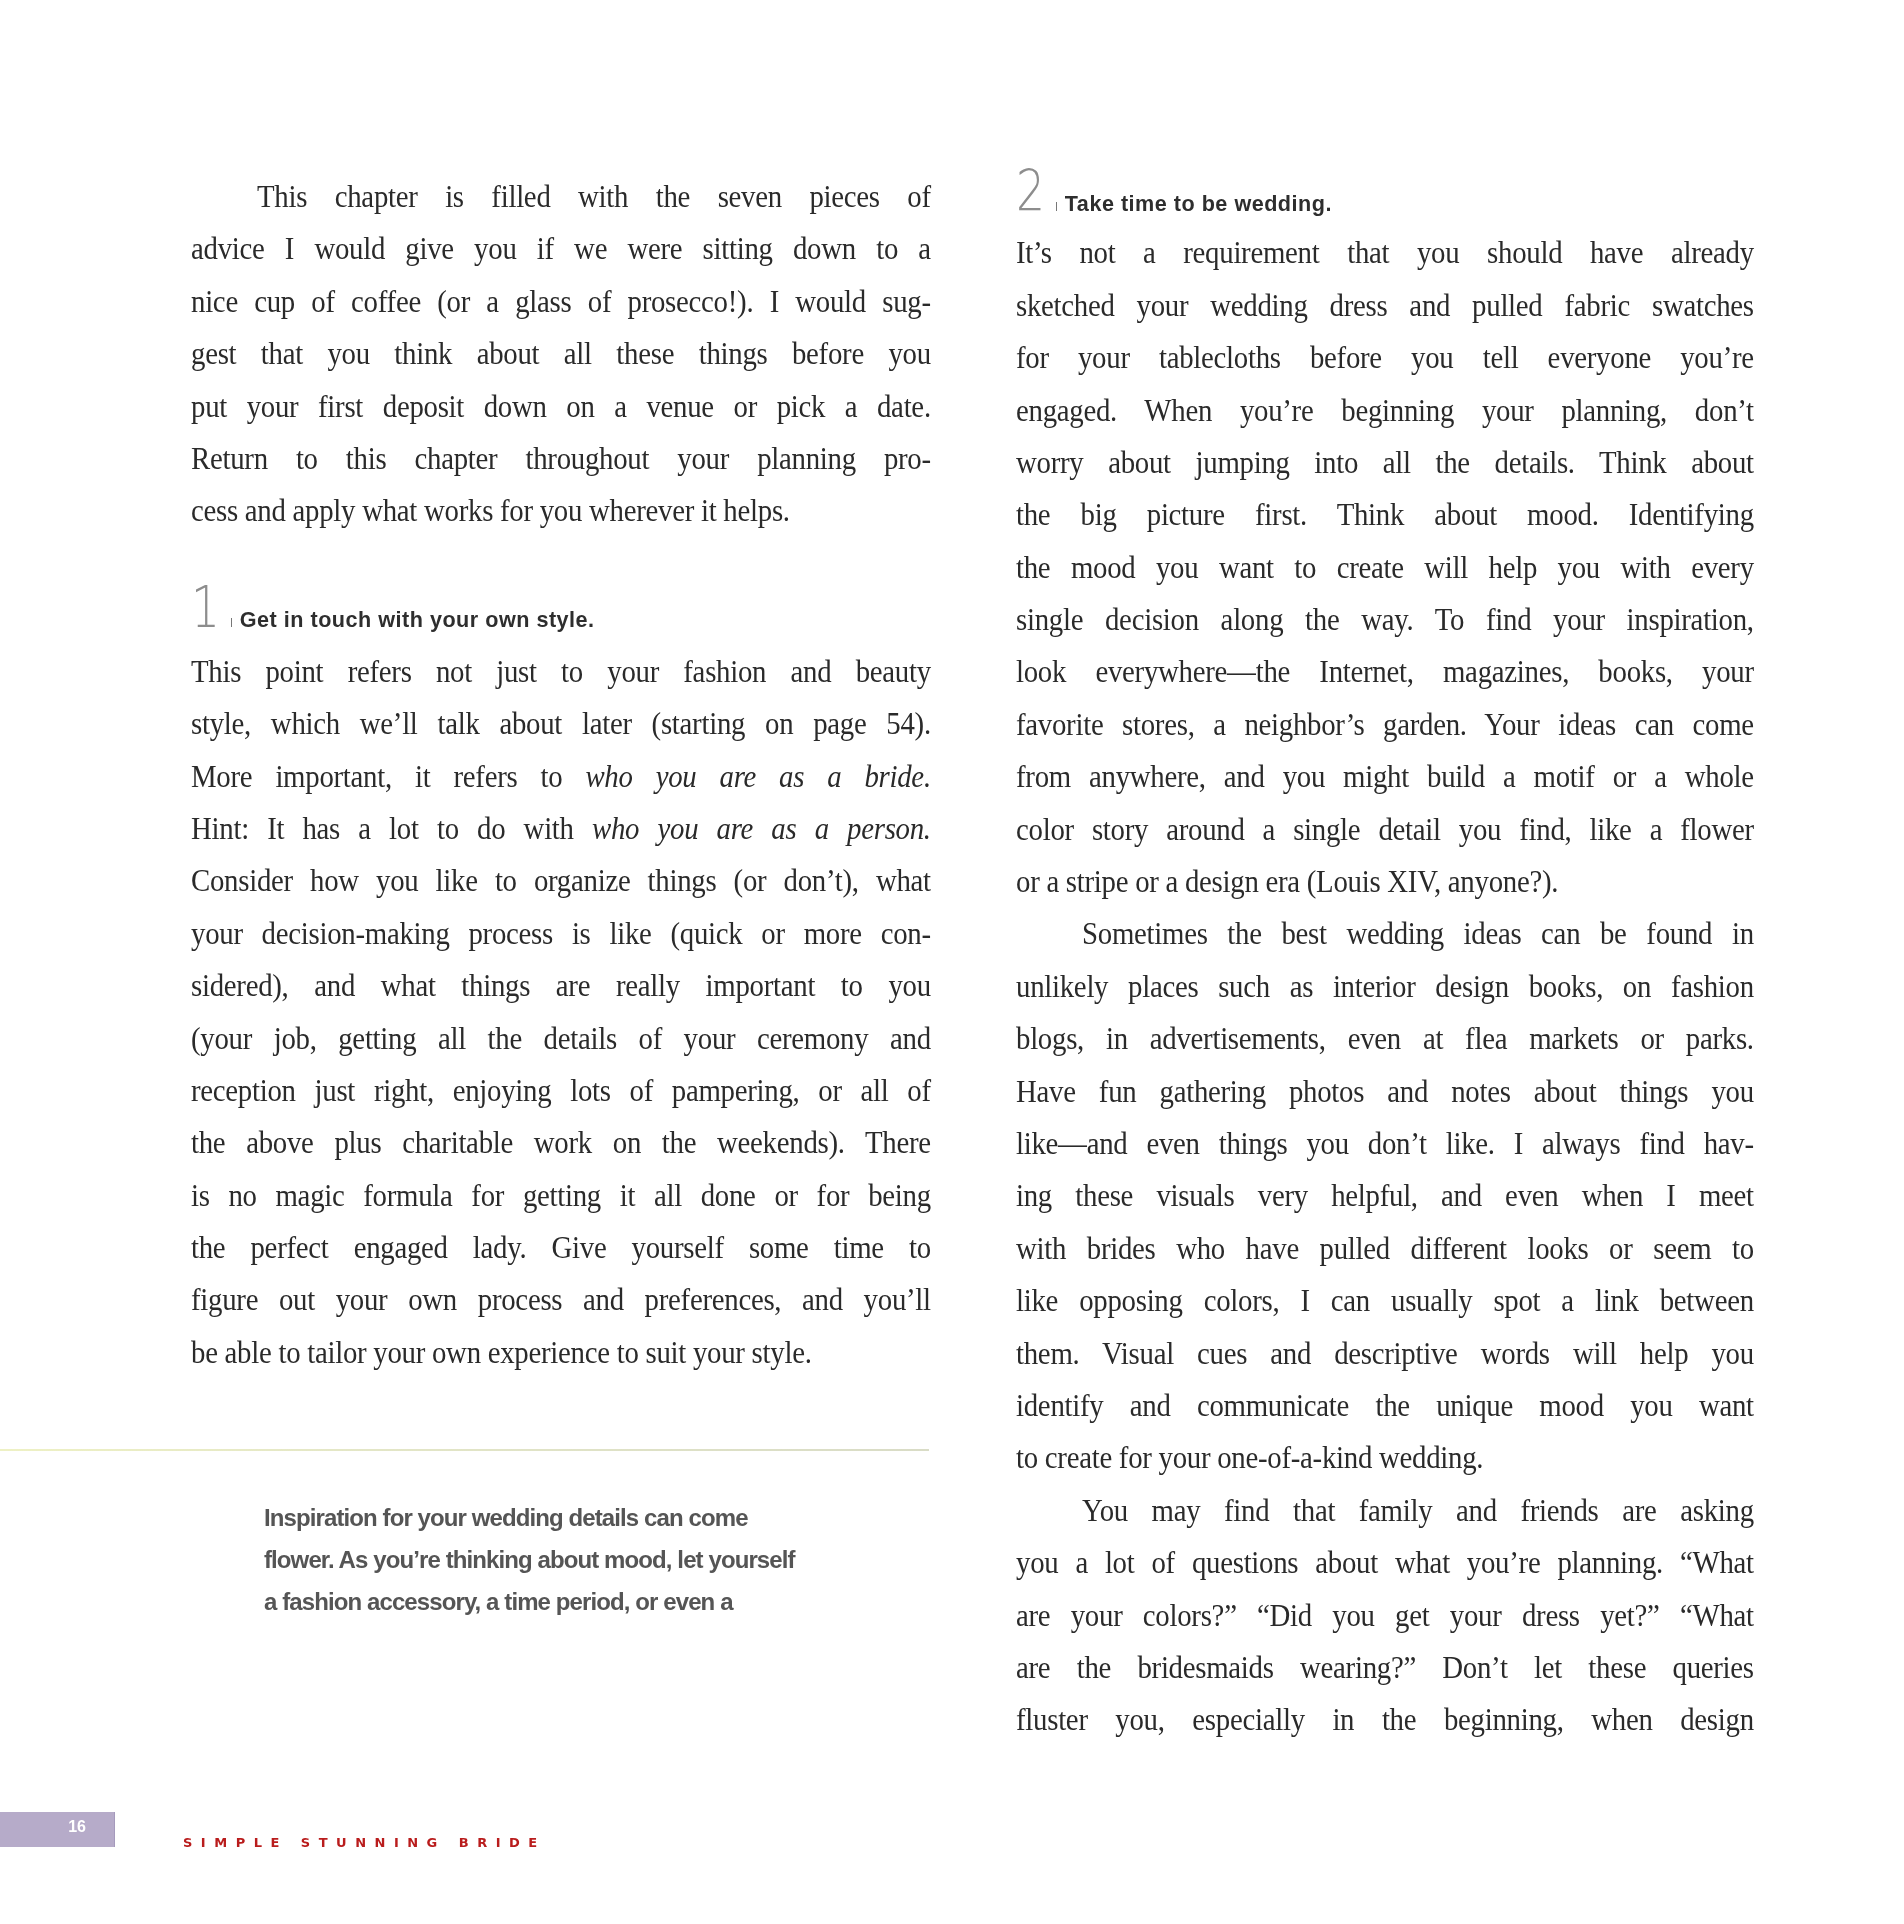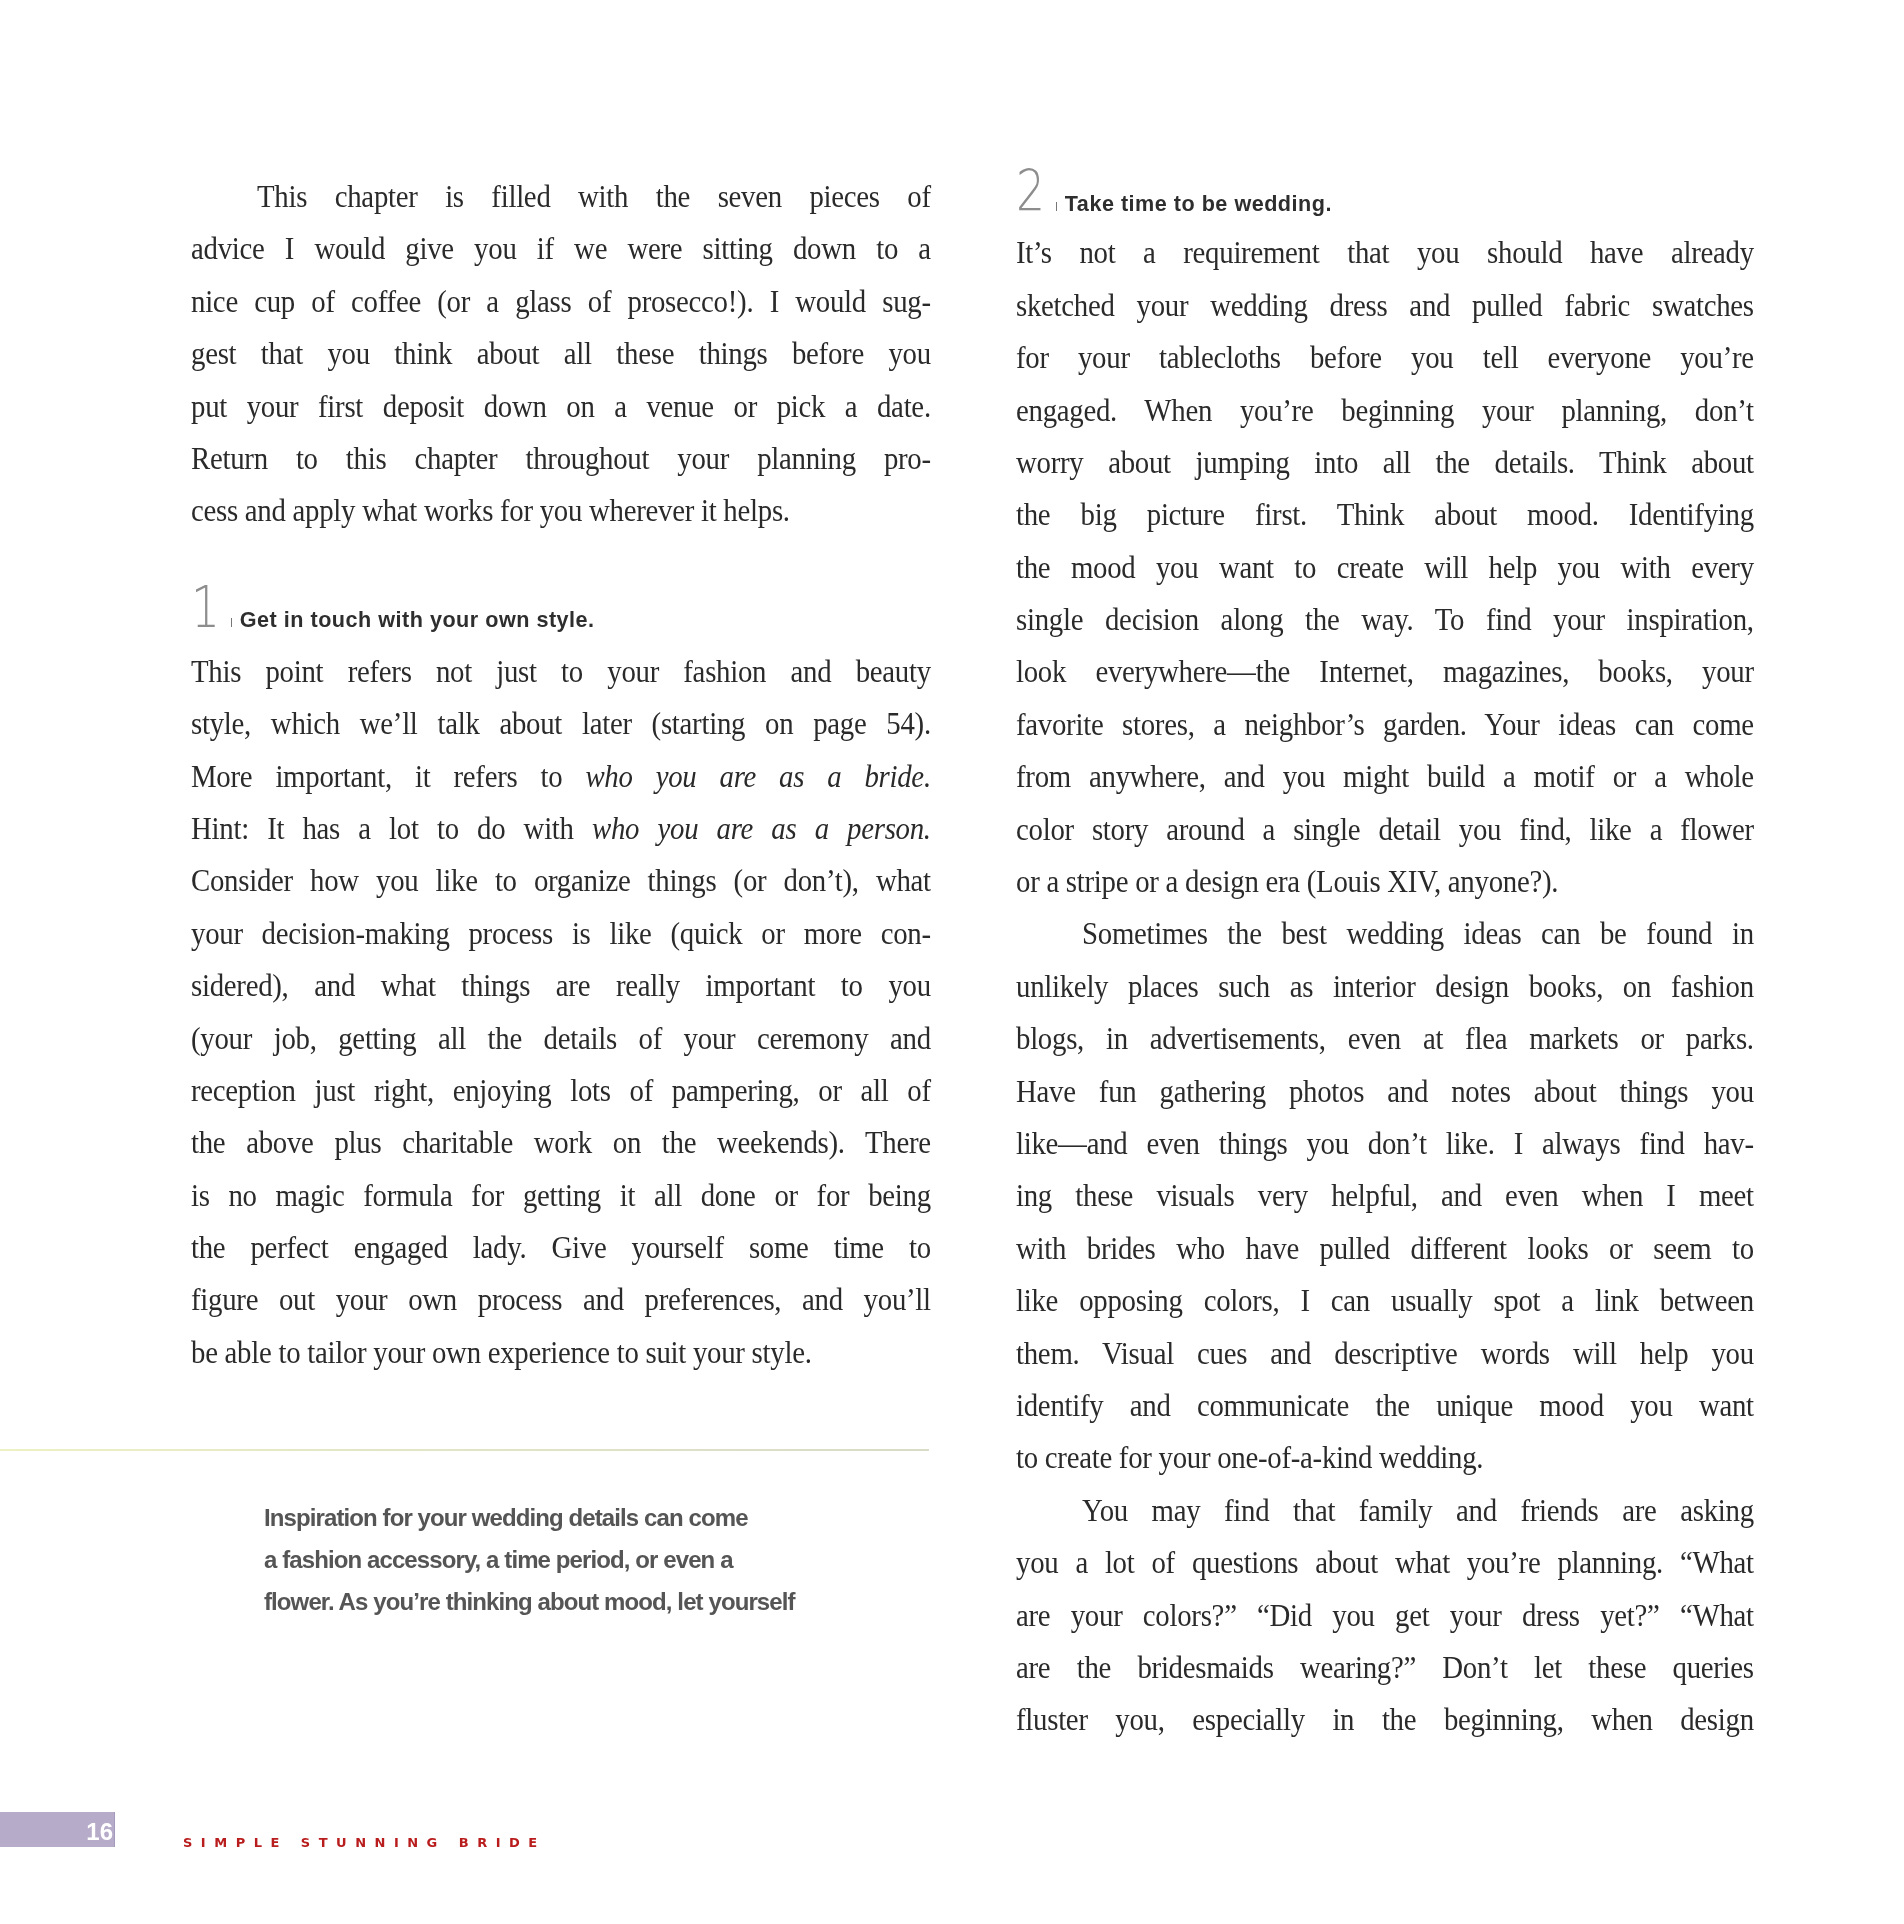--- a/index.html
+++ b/index.html
@@ -46,22 +46,22 @@
   .caption .cline {
     font-family: "Liberation Sans", "DejaVu Sans", sans-serif; font-weight: 700;
     font-size: 24px; line-height: 42px; height: 42px; color: #555;
     white-space: nowrap; letter-spacing: -0.9px;
   }
   .folio {
     position: absolute; left: 0; top: 1812px; width: 114px; height: 35px;
     background: #b6abc9; border-right: 1.5px solid #a59abc;
   }
   .folio span {
-    position: absolute; right: 1px; top: 6.2px;
-    font-family: "Liberation Sans", sans-serif; font-weight: 700; font-size: 24px; color: #ffffff; text-align: right;
+    position: absolute; right: 28px; top: 6.2px;
+    font-family: "Liberation Sans", sans-serif; font-weight: 700; font-size: 16px; color: #ffffff; text-align: right;
   }
   .running-head {
     position: absolute; left: 183px; top: 1835px;
     font-family: "DejaVu Sans", sans-serif; font-weight: 700;
     font-size: 13px; letter-spacing: 8.5px; color: #b91c1c; white-space: nowrap;
   }
 </style>
 </head>
 <body>
 
@@ -95,22 +95,22 @@
     <div class="line" style="top:1222px">the perfect engaged lady. Give yourself some time to</div>
     <div class="line" style="top:1274px">figure out your own process and preferences, and you’ll</div>
     <div class="line last" style="top:1327px">be able to tailor your own experience to suit your style.</div>
   </div>
 </div>
 
 <div class="divider"></div>
 
 <div class="caption">
   <div class="cline">Inspiration for your wedding details can come</div>
+  <div class="cline">flower. As you’re thinking about mood, let yourself</div>
   <div class="cline">a fashion accessory, a time period, or even a</div>
-  <div class="cline">flower. As you’re thinking about mood, let yourself</div>
 </div>
 
 <div class="col col-right">
   <div class="heading" style="top:163px">
     <span class="num">2</span><span class="dot"></span><span class="title">Take time to be wedding.</span>
   </div>
 
   <div>
     <div class="line" style="top:227px">It’s not a requirement that you should have already</div>
     <div class="line" style="top:280px">sketched your wedding dress and pulled fabric swatches</div>

